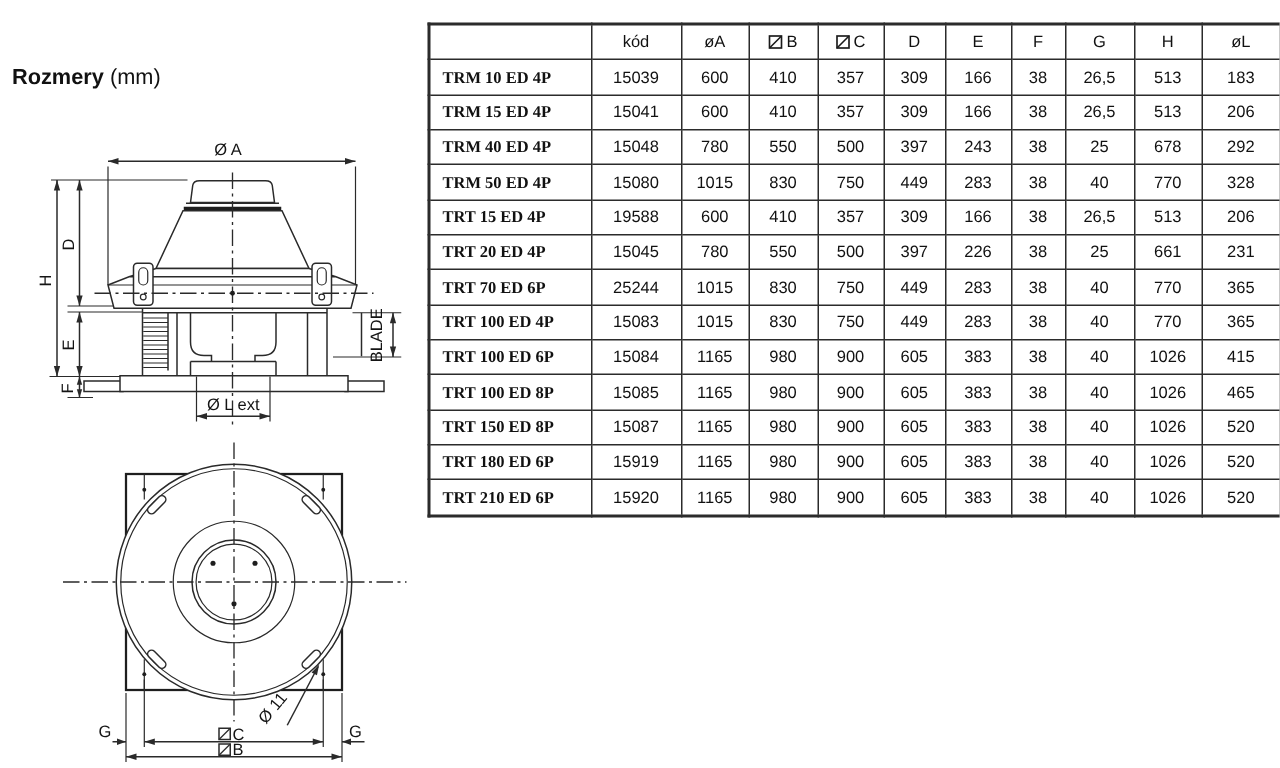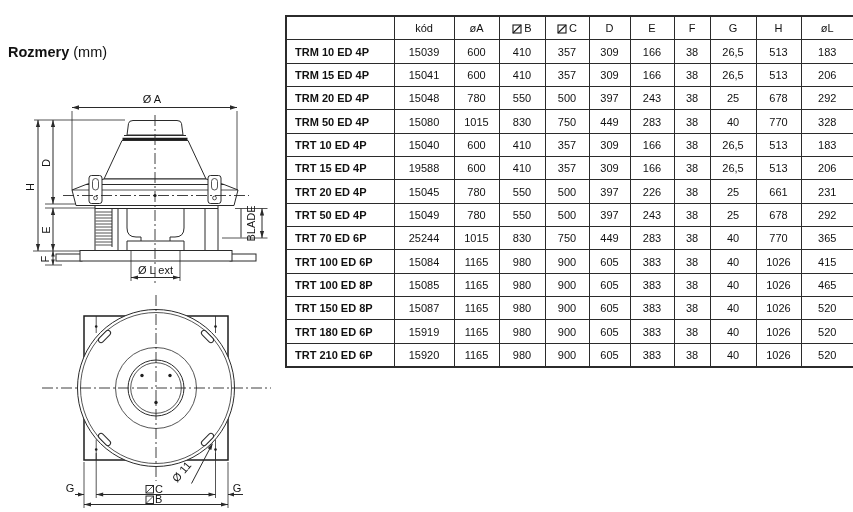--- a/index.html
+++ b/index.html
@@ -17,21 +17,21 @@
   svg.drawing .dk{stroke:#1e1e1e;fill:none;stroke-width:2.4;}
   svg.drawing .cl{stroke:#2a2a2a;fill:none;stroke-width:0.9;stroke-dasharray:11 3 2 3;}
   svg.drawing .arr{fill:#2a2a2a;stroke:none;}
   svg.drawing text{fill:#141414;stroke:none;font-size:11px;font-family:"Liberation Sans",sans-serif;}
   svg.drawing .dot{fill:#1e1e1e;stroke:none;}
   .table-wrap{position:absolute;left:285px;top:15px;}
   table.dims{border-collapse:collapse;table-layout:fixed;width:568px;font-size:11px;
              border:2px solid #2b2b2b;}
   table.dims th,table.dims td{border:1px solid #2b2b2b;height:22.35px;text-align:center;
              padding:0;white-space:nowrap;overflow:hidden;font-weight:normal;}
-  table.dims td.model{text-align:left;padding-left:8px;font-weight:bold;}
+  table.dims td.model{text-align:left;padding-left:8px;font-weight:bold;font-family:Liberation Serif, serif;}
   .sqsym{width:10px;height:10px;vertical-align:-1.5px;margin-right:2px;stroke:#1a1a1a;fill:none;stroke-width:1.1;}
 </style>
 </head>
 <body>
 
 <div class="left-pane">
   <div class="page-title">
     <span class="main">Rozmery</span>
     <span class="unit">(mm)</span>
   </div>
@@ -249,21 +249,21 @@
           <td>410</td>
           <td>357</td>
           <td>309</td>
           <td>166</td>
           <td>38</td>
           <td>26,5</td>
           <td>513</td>
           <td>206</td>
         </tr>
         <tr>
-          <td class="model">TRM 20 ED 4P</td>
+          <td class="model">TRM 40 ED 4P</td>
           <td>15048</td>
           <td>780</td>
           <td>550</td>
           <td>500</td>
           <td>397</td>
           <td>243</td>
           <td>38</td>
           <td>25</td>
           <td>678</td>
           <td>292</td>
@@ -275,33 +275,20 @@
           <td>830</td>
           <td>750</td>
           <td>449</td>
           <td>283</td>
           <td>38</td>
           <td>40</td>
           <td>770</td>
           <td>328</td>
         </tr>
         <tr>
-          <td class="model">TRT 10 ED 4P</td>
-          <td>15040</td>
-          <td>600</td>
-          <td>410</td>
-          <td>357</td>
-          <td>309</td>
-          <td>166</td>
-          <td>38</td>
-          <td>26,5</td>
-          <td>513</td>
-          <td>183</td>
-        </tr>
-        <tr>
           <td class="model">TRT 15 ED 4P</td>
           <td>19588</td>
           <td>600</td>
           <td>410</td>
           <td>357</td>
           <td>309</td>
           <td>166</td>
           <td>38</td>
           <td>26,5</td>
           <td>513</td>
@@ -314,46 +301,46 @@
           <td>550</td>
           <td>500</td>
           <td>397</td>
           <td>226</td>
           <td>38</td>
           <td>25</td>
           <td>661</td>
           <td>231</td>
         </tr>
         <tr>
-          <td class="model">TRT 50 ED 4P</td>
-          <td>15049</td>
-          <td>780</td>
-          <td>550</td>
-          <td>500</td>
-          <td>397</td>
-          <td>243</td>
-          <td>38</td>
-          <td>25</td>
-          <td>678</td>
-          <td>292</td>
-        </tr>
-        <tr>
           <td class="model">TRT 70 ED 6P</td>
           <td>25244</td>
           <td>1015</td>
           <td>830</td>
           <td>750</td>
           <td>449</td>
           <td>283</td>
           <td>38</td>
           <td>40</td>
           <td>770</td>
           <td>365</td>
         </tr>
         <tr>
+          <td class="model">TRT 100 ED 4P</td>
+          <td>15083</td>
+          <td>1015</td>
+          <td>830</td>
+          <td>750</td>
+          <td>449</td>
+          <td>283</td>
+          <td>38</td>
+          <td>40</td>
+          <td>770</td>
+          <td>365</td>
+        </tr>
+        <tr>
           <td class="model">TRT 100 ED 6P</td>
           <td>15084</td>
           <td>1165</td>
           <td>980</td>
           <td>900</td>
           <td>605</td>
           <td>383</td>
           <td>38</td>
           <td>40</td>
           <td>1026</td>

